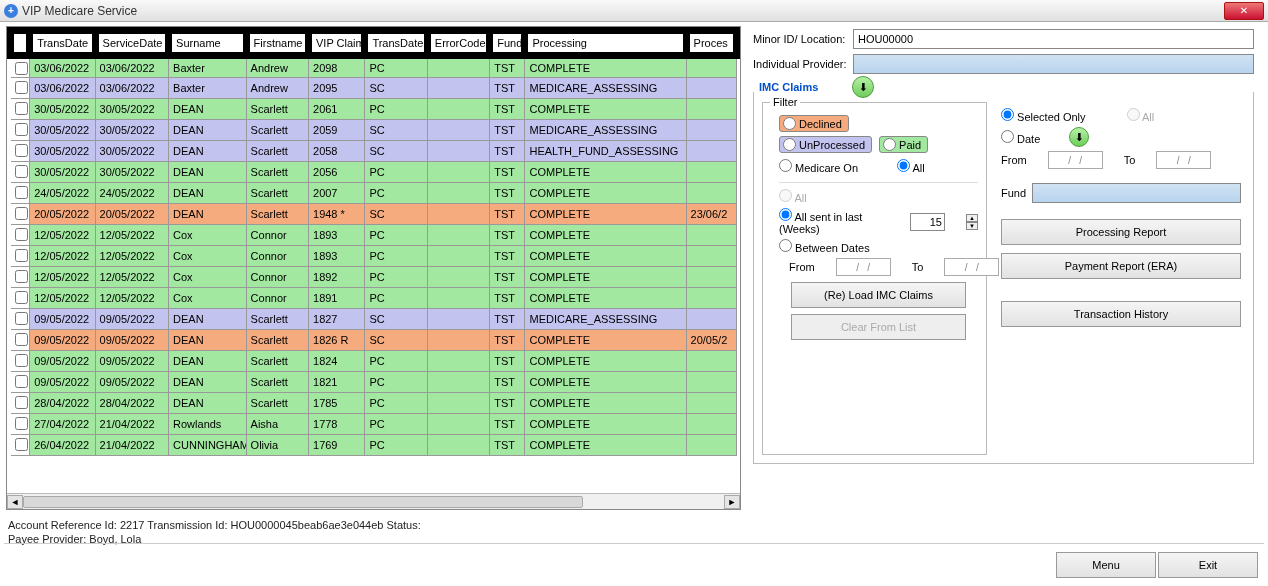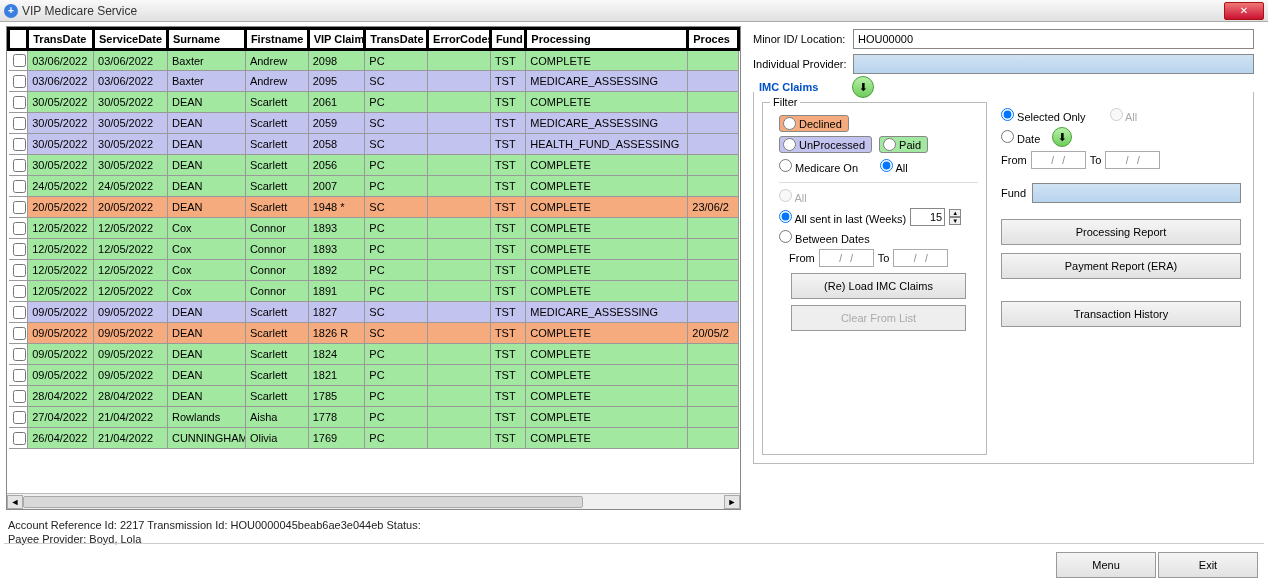--- a/index.html
+++ b/index.html
@@ -12,21 +12,21 @@
 .titlebar .close { width: 40px; height: 18px; background: linear-gradient(#e77, #c13); border: 1px solid #a11; border-radius: 2px; color: #fff; display: flex; align-items: center; justify-content: center; font-size: 10px; cursor: pointer; }
 
 
 .main { display: flex; height: 490px; padding: 4px 6px 2px 6px; }
 .left { width: 735px; display: flex; flex-direction: column; border: 1px solid #888; }
 .right { flex: 1; padding: 3px 8px 0 12px; }
 
 
 .tblwrap { flex: 1; overflow: hidden; position: relative; }
 table { width: 100%; border-collapse: collapse; table-layout: fixed; }
-th { background: #fff; border: 3px solid #000000; font-weight: bold; padding: 3px 4px; text-align: left; height: 18px; white-space: nowrap; overflow: hidden; }
+th { background: #fff; border: 7px solid #000000; font-weight: normal; padding: 3px 4px; text-align: left; height: 18px; white-space: nowrap; overflow: hidden; }
 th:first-child { text-align: center; }
 td { border-right: 1px solid #999; border-bottom: 1px solid #999; padding: 2px 4px; height: 21px; white-space: nowrap; overflow: hidden; }
 .chkcell { text-align: center; background: #fff !important; }
 .chkcell input { vertical-align: middle; }
 tr.green td { background: #a3e8a1; }
 tr.purple td { background: #c3c3f0; }
 tr.orange td { background: #f5ab7e; }
 
 .hscroll { height: 16px; background: #f0f0f0; border-top: 1px solid #bbb; display: flex; align-items: center; }
 .hscroll .arrow { width: 16px; height: 14px; background: #e5e5e5; border: 1px solid #aaa; display: flex; align-items: center; justify-content: center; font-size: 9px; cursor: pointer; }
@@ -48,21 +48,21 @@
 .panels { display: flex; gap: 10px; height: 100%; }
 .filter-box { width: 225px; border: 1px solid #bbb; position: relative; padding: 10px 8px 8px 16px; }
 .filter-box legend, .flt-title { position: absolute; top: -7px; left: 7px; background: #fff; padding: 0 3px; }
 
 .pill { display: inline-flex; align-items: center; border: 1px solid #888; border-radius: 3px; padding: 1px 6px 1px 3px; margin: 2px 4px 2px 0; cursor: pointer; }
 .pill.unp { background: #c3c3f0; }
 .pill.paid { background: #a3e8a1; }
 .pill.dec { background: #f5ab7e; }
 .pill input { margin-right: 3px; }
 
-.radio-row, .date-row { display: flex; align-items: center; margin: 4px 0; gap: 4px; }
+.radio-row, .date-row { display: flex; align-items: center; margin: 4px 0; gap: 21px; }
 .date-input { width: 55px; height: 18px; border: 1px solid #aaa; text-align: center; color: #888; font-size: 10px; }
 .spinner { width: 35px; height: 18px; border: 1px solid #888; text-align: right; padding-right: 2px; }
 .spin-btns { display: inline-flex; flex-direction: column; }
 .spin-btns span { width: 12px; height: 8px; border: 1px solid #888; font-size: 6px; line-height: 6px; text-align: center; background: #f0f0f0; cursor: pointer; }
 
 .right-col { flex: 1; padding: 2px 4px; }
 .btn { border: 1px solid #999; background: linear-gradient(#f5f5f5, #e2e2e2); height: 26px; display: flex; align-items: center; justify-content: center; cursor: pointer; margin-bottom: 8px; }
 .btn.wide { width: 175px; margin: 6px auto; }
 .btn.disabled { color: #aaa; background: #eee; cursor: default; }
 

